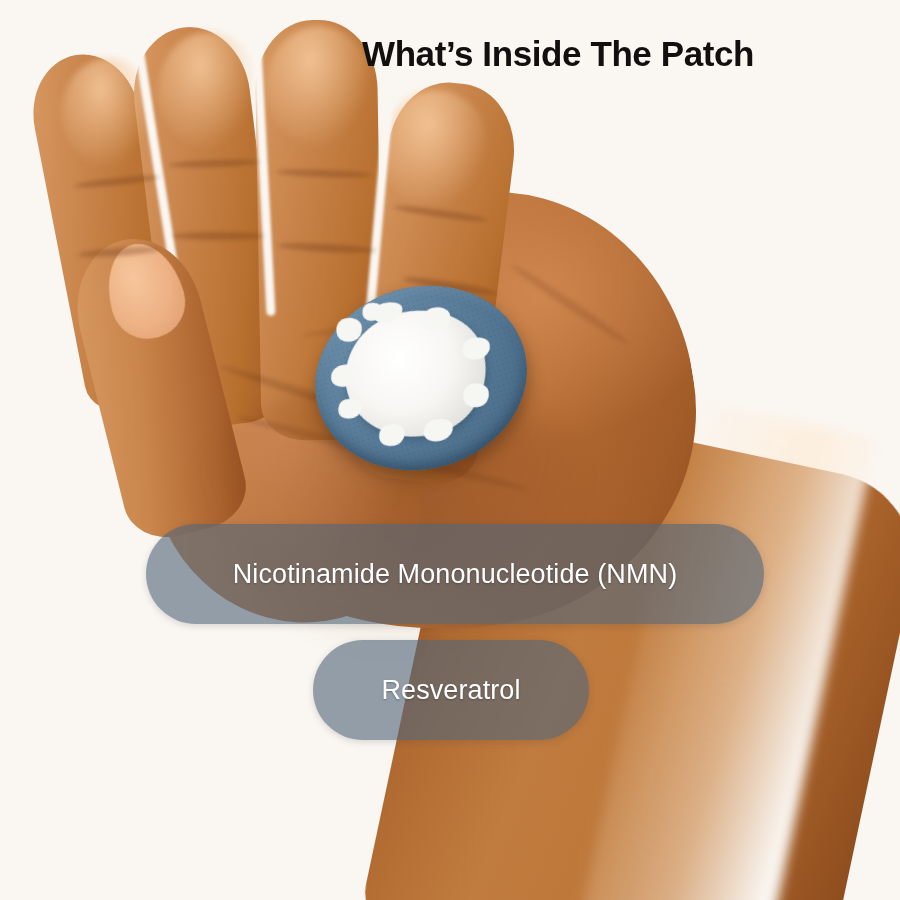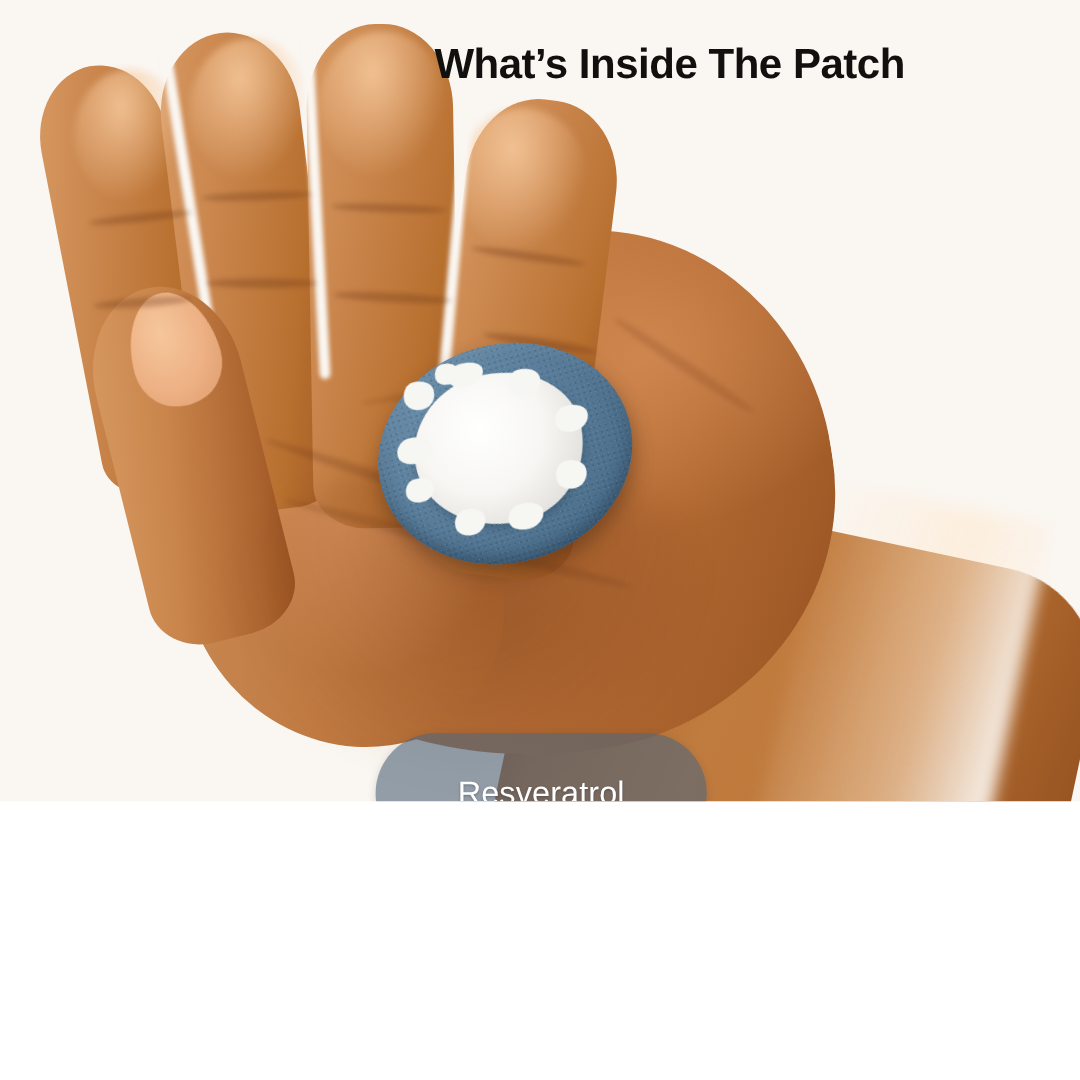--- a/index.html
+++ b/index.html
@@ -3,21 +3,21 @@
 <meta charset="utf-8">
 <style>
   html, body {
     margin: 0;
     padding: 0;
     background: #ffffff;
   }
   #stage {
     position: relative;
     width: 900px;
-    height: 668px;
+    height: 900px;
     overflow: hidden;
     background: #faf6f1;
     font-family: "Liberation Sans", sans-serif;
   }
 
   
   #title {
     position: absolute;
     left: 362px;
     top: 34px;
@@ -231,21 +231,21 @@
     justify-content: center;
     color: #ffffff;
     font-size: 27px;
     font-weight: 400;
     letter-spacing: 0.1px;
     white-space: nowrap;
     text-shadow: 0 1px 2px rgba(30,30,40,0.35);
     box-shadow: 0 2px 7px rgba(60,60,70,0.18);
   }
   #pill-0 { left: 146px; top: 524px; width: 618px; }
-  #pill-1 { left: 313px; top: 611px; width: 276px; text-align: right; }
+  #pill-1 { left: 313px; top: 640px; width: 276px; text-align: right; }
   #pill-2 { left: 215px; top: 750px; width: 468px; }
 </style>
 </head>
 <body>
 
 <div id="stage">
 
   <div id="photo">
 
     <div class="shape" id="forearm"></div>
@@ -299,19 +299,22 @@
       <div class="flake" style="left:110px; top:88px;  width:26px; height:24px;"></div>
       <div class="flake" style="left:62px;  top:112px; width:30px; height:22px;"></div>
       <div class="flake" style="left:18px;  top:104px; width:26px; height:22px;"></div>
       <div class="flake" style="left:-14px; top:68px;  width:24px; height:20px;"></div>
       <div class="flake" style="left:36px;  top:-18px; width:20px; height:18px;"></div>
     </div>
   </div>
 
   <div id="title">What’s Inside The Patch</div>
 
+  <div class="pill" id="pill-0">
+    <span>Nicotinamide Mononucleotide (NMN)</span>
+  </div>
 
   <div class="pill" id="pill-1">
     <span>Resveratrol</span>
   </div>
 
 
 </div>
 
 </body></html>

